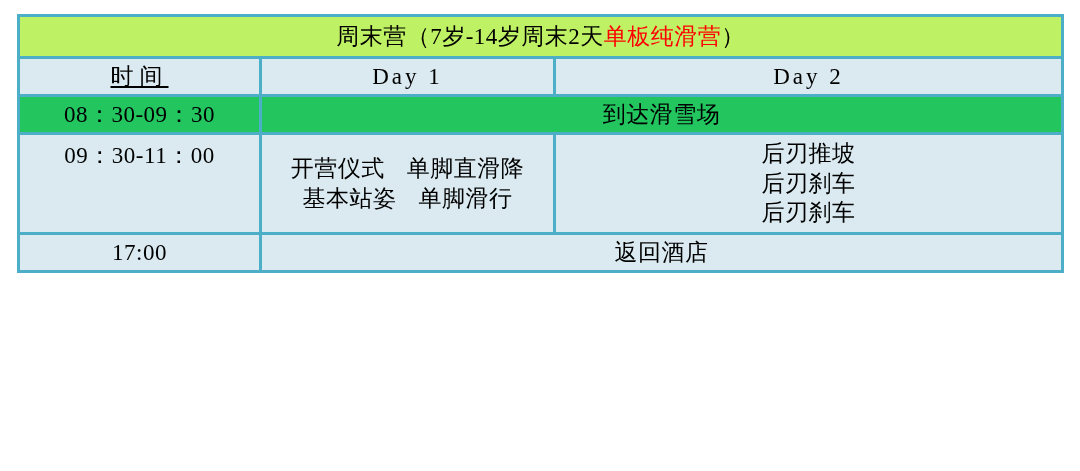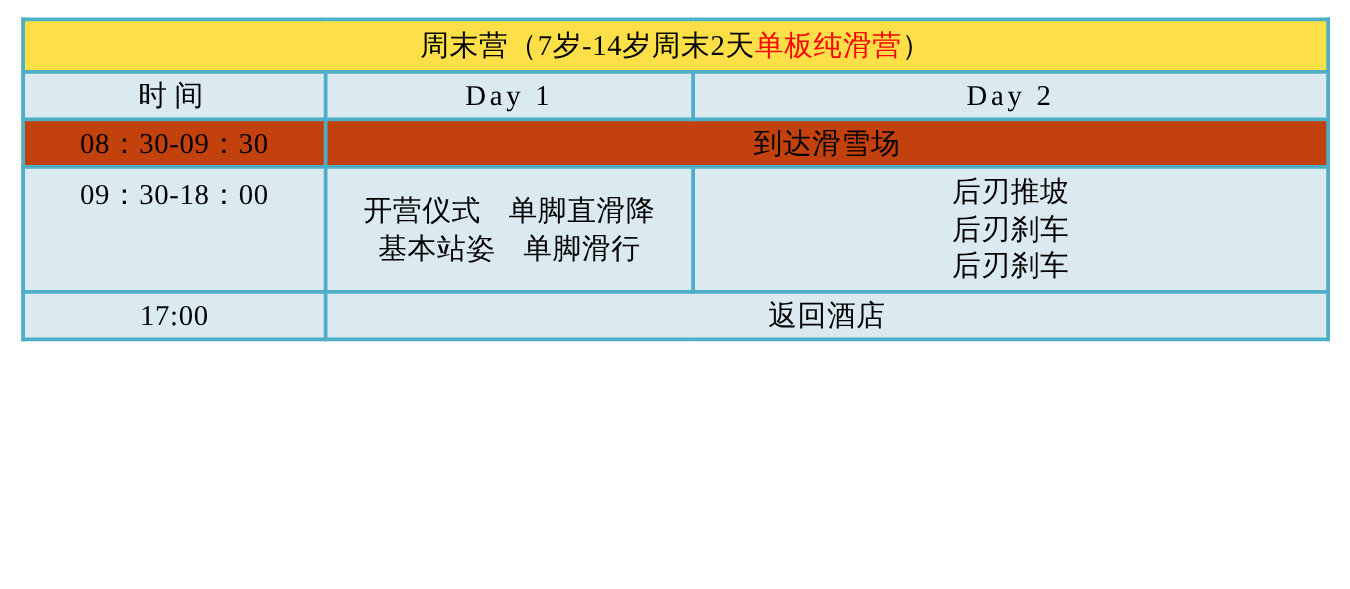--- a/index.html
+++ b/index.html
@@ -35,40 +35,40 @@
     line-height: 1.28;
     letter-spacing: 0.5px;
   }
   
   col.c-time { width: 242px; }
   col.c-d1   { width: 294px; }
   col.c-d2   { width: 508px; }
 
   
   td.title-cell {
-    background: #fde047;
+    background: #bef264;
     height: 42px;
     font-size: 25px;
     letter-spacing: 1px;
     white-space: nowrap;
   }
   td.title-cell .red { color: #ff0000; }
 
   
   tr.head td {
     background: #daeaf0;
     height: 38px;
     font-size: 23px;
     letter-spacing: 2px;
   }
-  tr.head td.time-head { letter-spacing: 6px; }
+  tr.head td.time-head { letter-spacing: 6px; text-decoration: underline; }
   tr.head td.day-head  { letter-spacing: 3px; }
 
   
-  tr.tone-white td { background: #c2410c; }
+  tr.tone-white td { background: #22c55e; }
   tr.tone-blue  td { background: #daeaf0; }
 
   td.time-cell {
     white-space: nowrap;
     letter-spacing: 0px;
   }
   td.time-cell.top { vertical-align: top; padding-top: 6px; }
 
   td.single-line { height: 38px; }
   td.tall { height: 100px; vertical-align: top; padding-top: 6px; }
@@ -101,21 +101,21 @@
         <td class="day-head">Day 1</td>
         <td class="day-head">Day 2</td>
       </tr>
 
       <tr class="tone-white">
         <td class="time-cell single-line">08：30-09：30</td>
         <td class="merged single-line" colspan="2">到达滑雪场</td>
       </tr>
 
       <tr class="tone-blue">
-        <td class="time-cell tall top">09：30-18：00</td>
+        <td class="time-cell tall top">09：30-11：00</td>
         <td class="tall">
           <span class="lines">
             <span class="ln"><span>开营仪式</span><span class="gap"></span><span>单脚直滑降</span></span>
             <span class="ln"><span>基本站姿</span><span class="gap"></span><span>单脚滑行</span></span>
           </span>
         </td>
         <td class="tall">
           <span class="lines">
             <span class="ln">后刃推坡</span>
             <span class="ln">后刃刹车</span>

